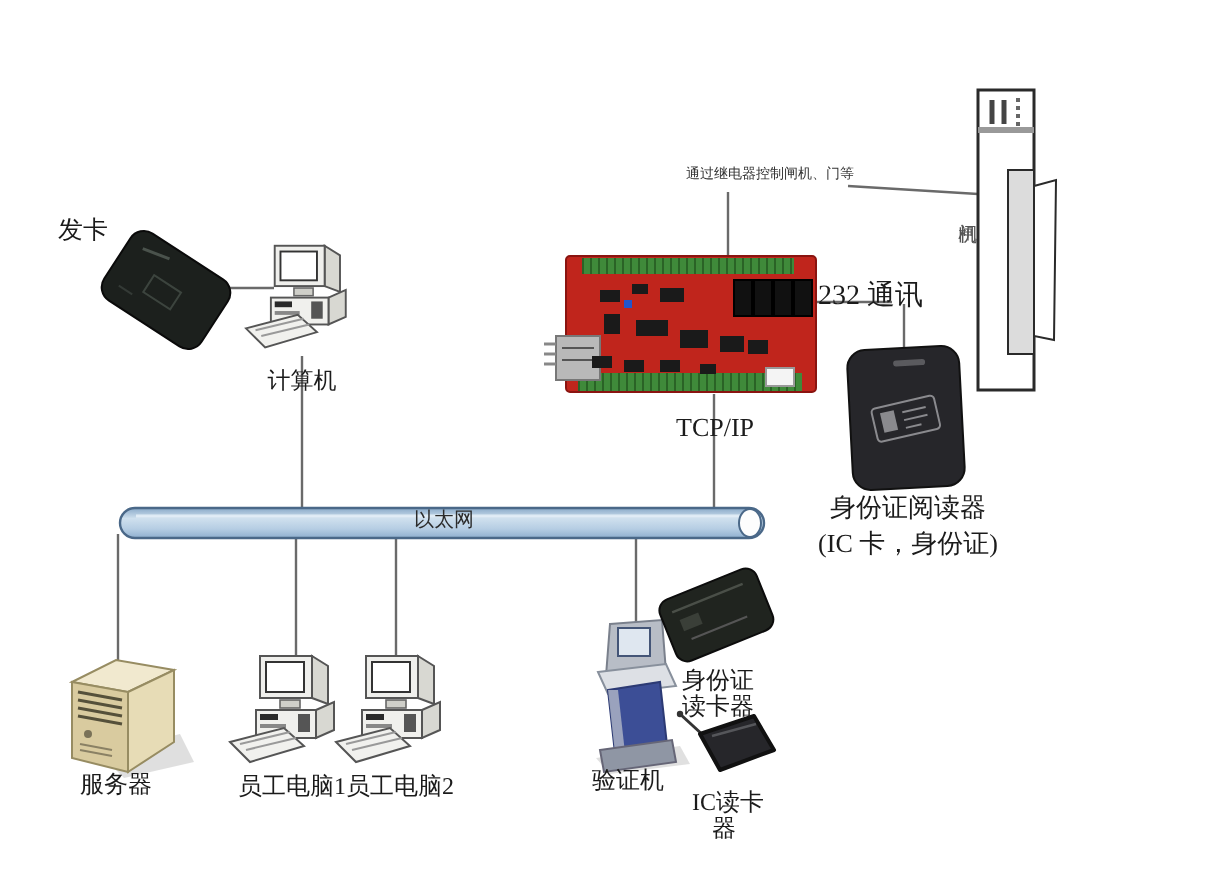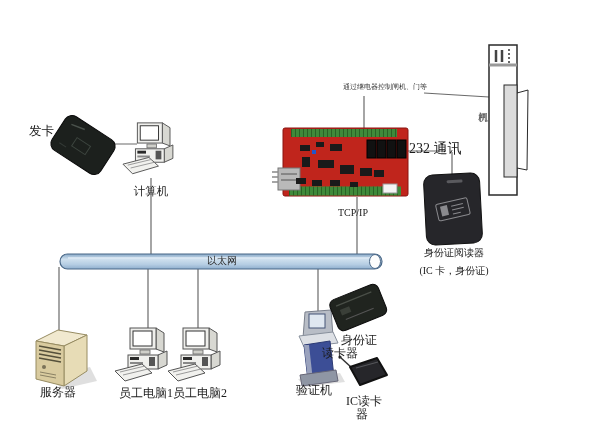--- a/index.html
+++ b/index.html
@@ -7,21 +7,21 @@
     position:relative;width:611px;height:448px;background:#ffffff;overflow:hidden;
     font-family:"Liberation Serif","DejaVu Serif",serif;
   }
   #shapes{position:absolute;left:0;top:0;}
   .lbl{
     position:absolute;color:#1b1b1b;white-space:nowrap;line-height:1.15;
     font-family:"Liberation Serif","DejaVu Serif",serif;
   }
   .ctr{transform:translateX(-50%);}
   .vert{writing-mode:vertical-rl;letter-spacing:1px;color:#555;}
-  .f12{font-size:12px;} .f125{font-size:12.5px;} .f13{font-size:10px;}
+  .f12{font-size:12px;} .f125{font-size:12.5px;} .f13{font-size:13px;}
   .f14{font-size:14px;} .f11{font-size:11.5px;} .f10{font-size:10px;color:#2b2b2b;}
   .f9{font-size:9.5px;} .f7{font-size:7px;color:#333;letter-spacing:0;}
 </style>
 </head>
 <body>
 
 <div id="stage">
 
 <svg id="shapes" width="611" height="448" viewBox="0 0 611 448">
   <defs>
@@ -171,31 +171,31 @@
   </g>
 
   <g>
     <line x1="340" y1="357" x2="352" y2="368" stroke="#333" stroke-width="1.5"></line>
     <circle cx="340" cy="357" r="1.6" fill="#333"></circle>
     <polygon points="350,367 377,358 387,375 360,385" fill="#26262a" stroke="#111" stroke-width="2" stroke-linejoin="round"></polygon>
     <line x1="356" y1="368" x2="378" y2="362" stroke="#55565a" stroke-width="1.2"></line>
   </g>
 </svg>
 
-<div class="lbl f125" style="left:29px;top:124px;">发卡</div>
+<div class="lbl f125" style="left:29px;top:108px;">发卡</div>
 <div class="lbl f11 ctr" style="left:151px;top:185px;">计算机</div>
 <div class="lbl f7" style="left:343px;top:83px;">通过继电器控制闸机、门等</div>
 <div class="lbl f14" style="left:409px;top:141px;text-align:right;">232 通讯</div>
 <div class="lbl f9 vert" style="left:477px;top:104px;">闸机</div>
 <div class="lbl f13" style="left:338px;top:207px;">TCP/IP</div>
 <div class="lbl f10 ctr" style="left:222px;top:255px;">以太网</div>
 <div class="lbl f13 ctr" style="left:454px;top:247px;">身份证阅读器</div>
 <div class="lbl f13 ctr" style="left:454px;top:265px;">(IC 卡，身份证)</div>
 <div class="lbl f12 ctr" style="left:58px;top:386px;">服务器</div>
 <div class="lbl f12 ctr" style="left:146px;top:387px;">员工电脑1</div>
 <div class="lbl f12 ctr" style="left:200px;top:387px;">员工电脑2</div>
 <div class="lbl f12 ctr" style="left:314px;top:384px;">验证机</div>
 <div class="lbl f12 ctr" style="left:359px;top:334px;">身份证</div>
-<div class="lbl f12 ctr" style="left:340px;top:347px;text-align:right;">读卡器</div>
+<div class="lbl f12 ctr" style="left:359px;top:347px;text-align:right;">读卡器</div>
 <div class="lbl f12 ctr" style="left:364px;top:395px;">IC读卡</div>
 <div class="lbl f12 ctr" style="left:362px;top:408px;">器</div>
 
 </div>
 
 </body></html>

